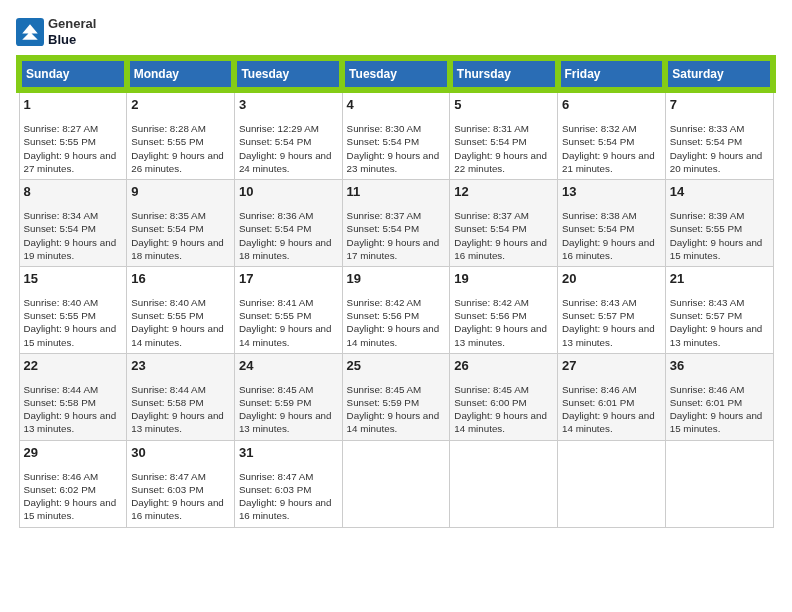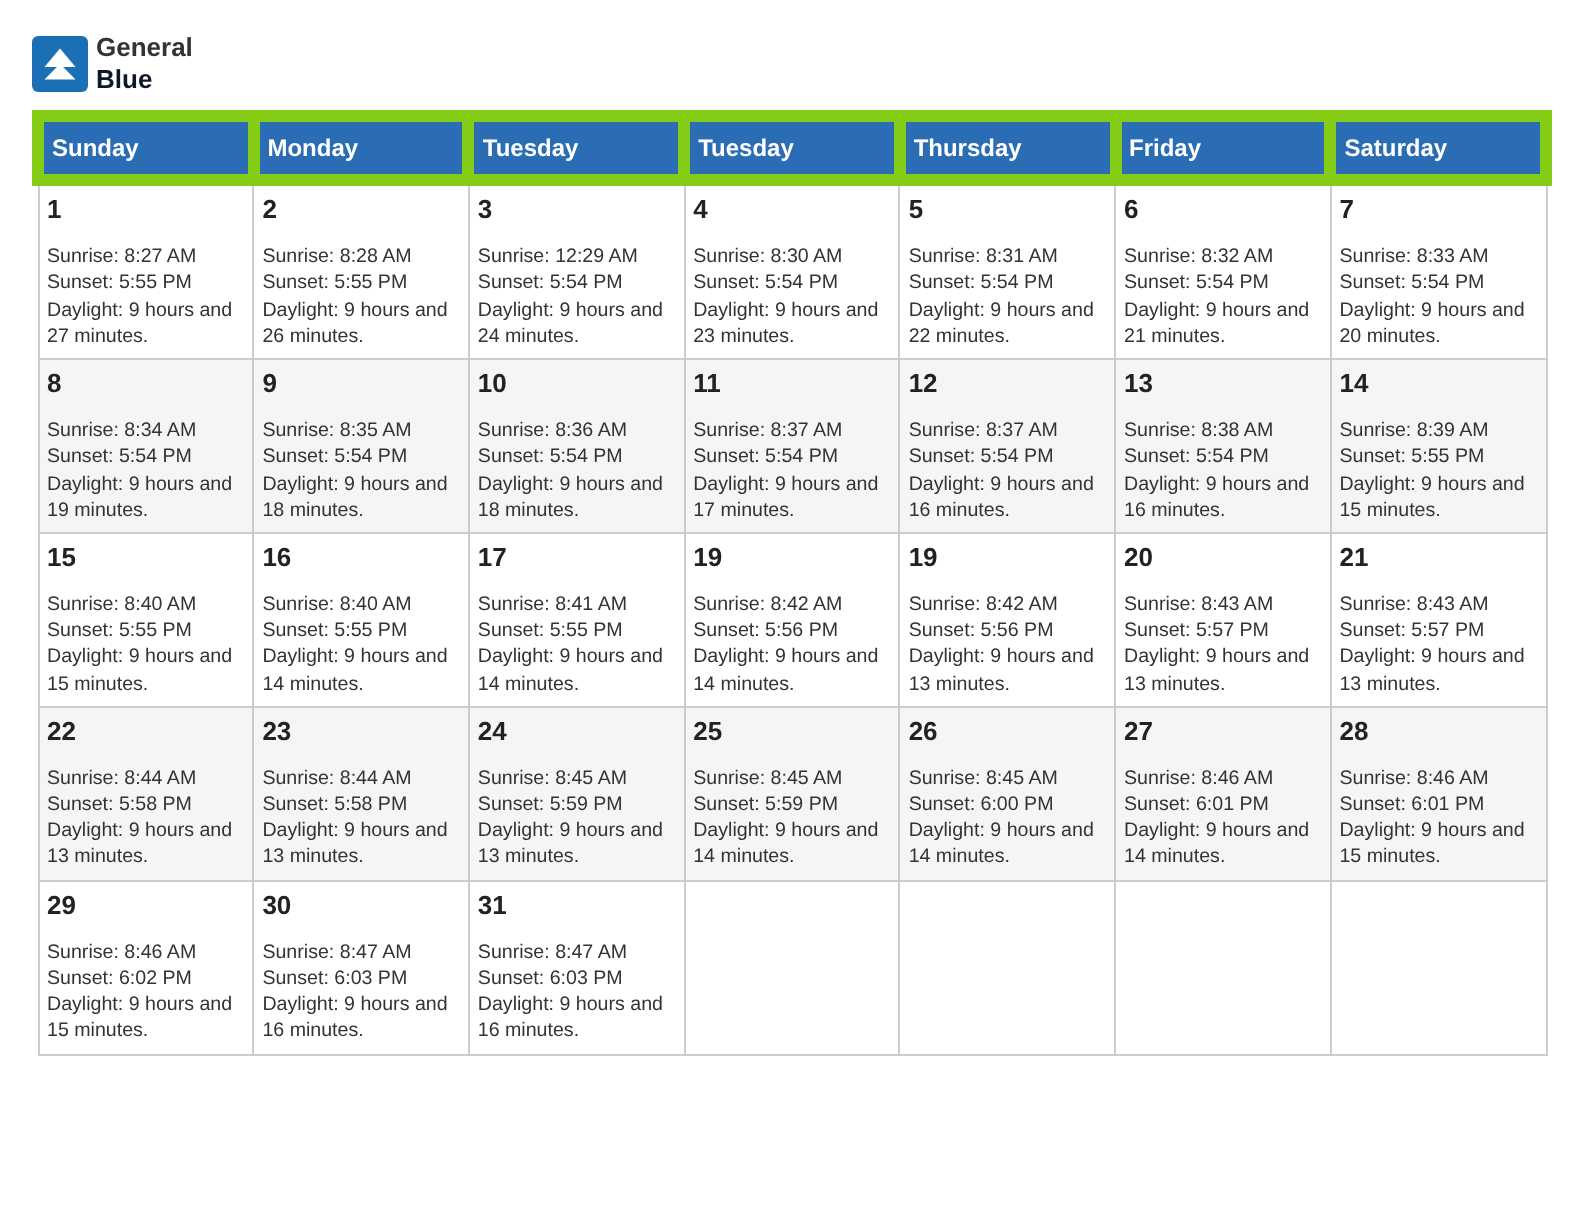--- a/index.html
+++ b/index.html
@@ -286,21 +286,21 @@
 Sunset: 6:00 PM
 Daylight: 9 hours and 14 minutes.</div>
         </td>
         <td>
           <span class="day-num">27</span>
           <div class="day-detail">Sunrise: 8:46 AM
 Sunset: 6:01 PM
 Daylight: 9 hours and 14 minutes.</div>
         </td>
         <td>
-          <span class="day-num">28</span>
+          <span class="day-num">36</span>
           <div class="day-detail">Sunrise: 8:46 AM
 Sunset: 6:01 PM
 Daylight: 9 hours and 15 minutes.</div>
         </td>
       </tr>
       <tr>
         <td>
           <span class="day-num">29</span>
           <div class="day-detail">Sunrise: 8:46 AM
 Sunset: 6:02 PM

